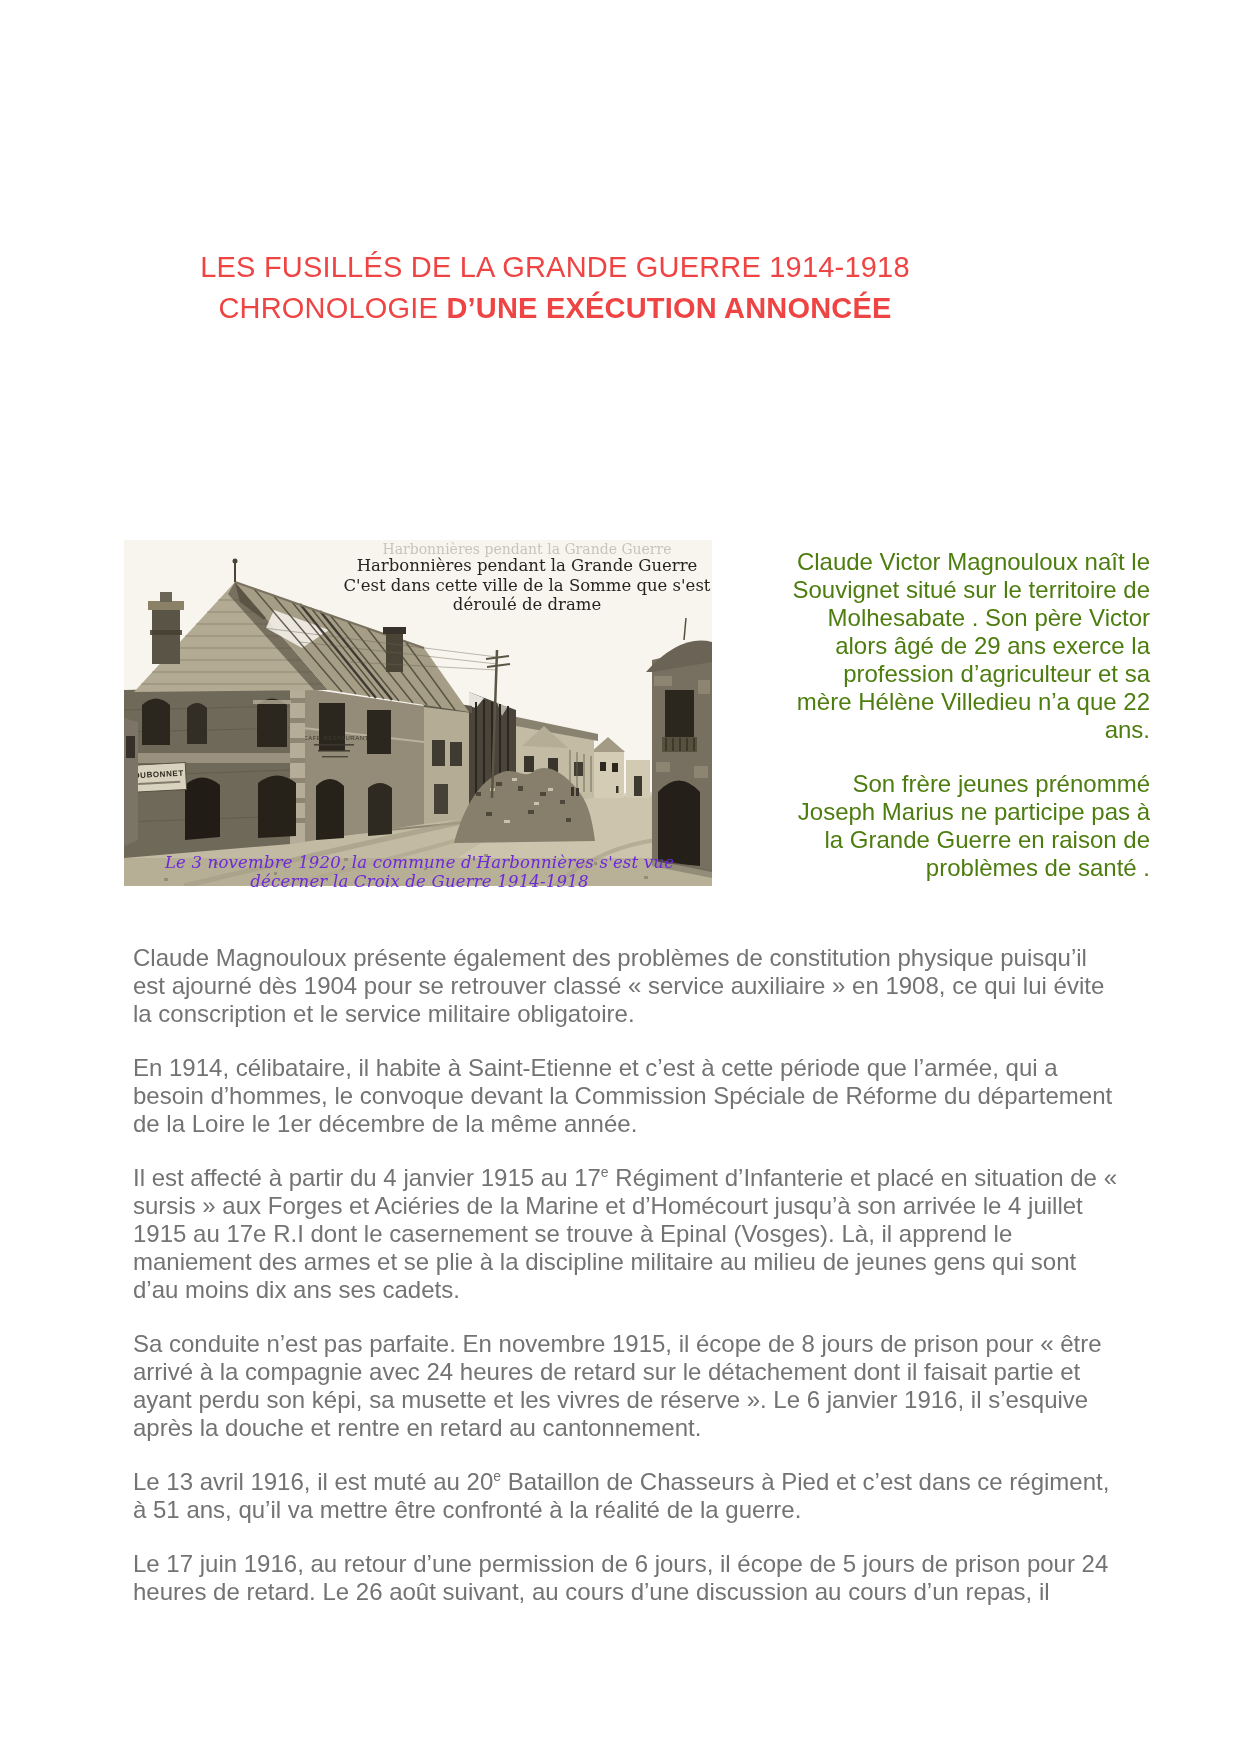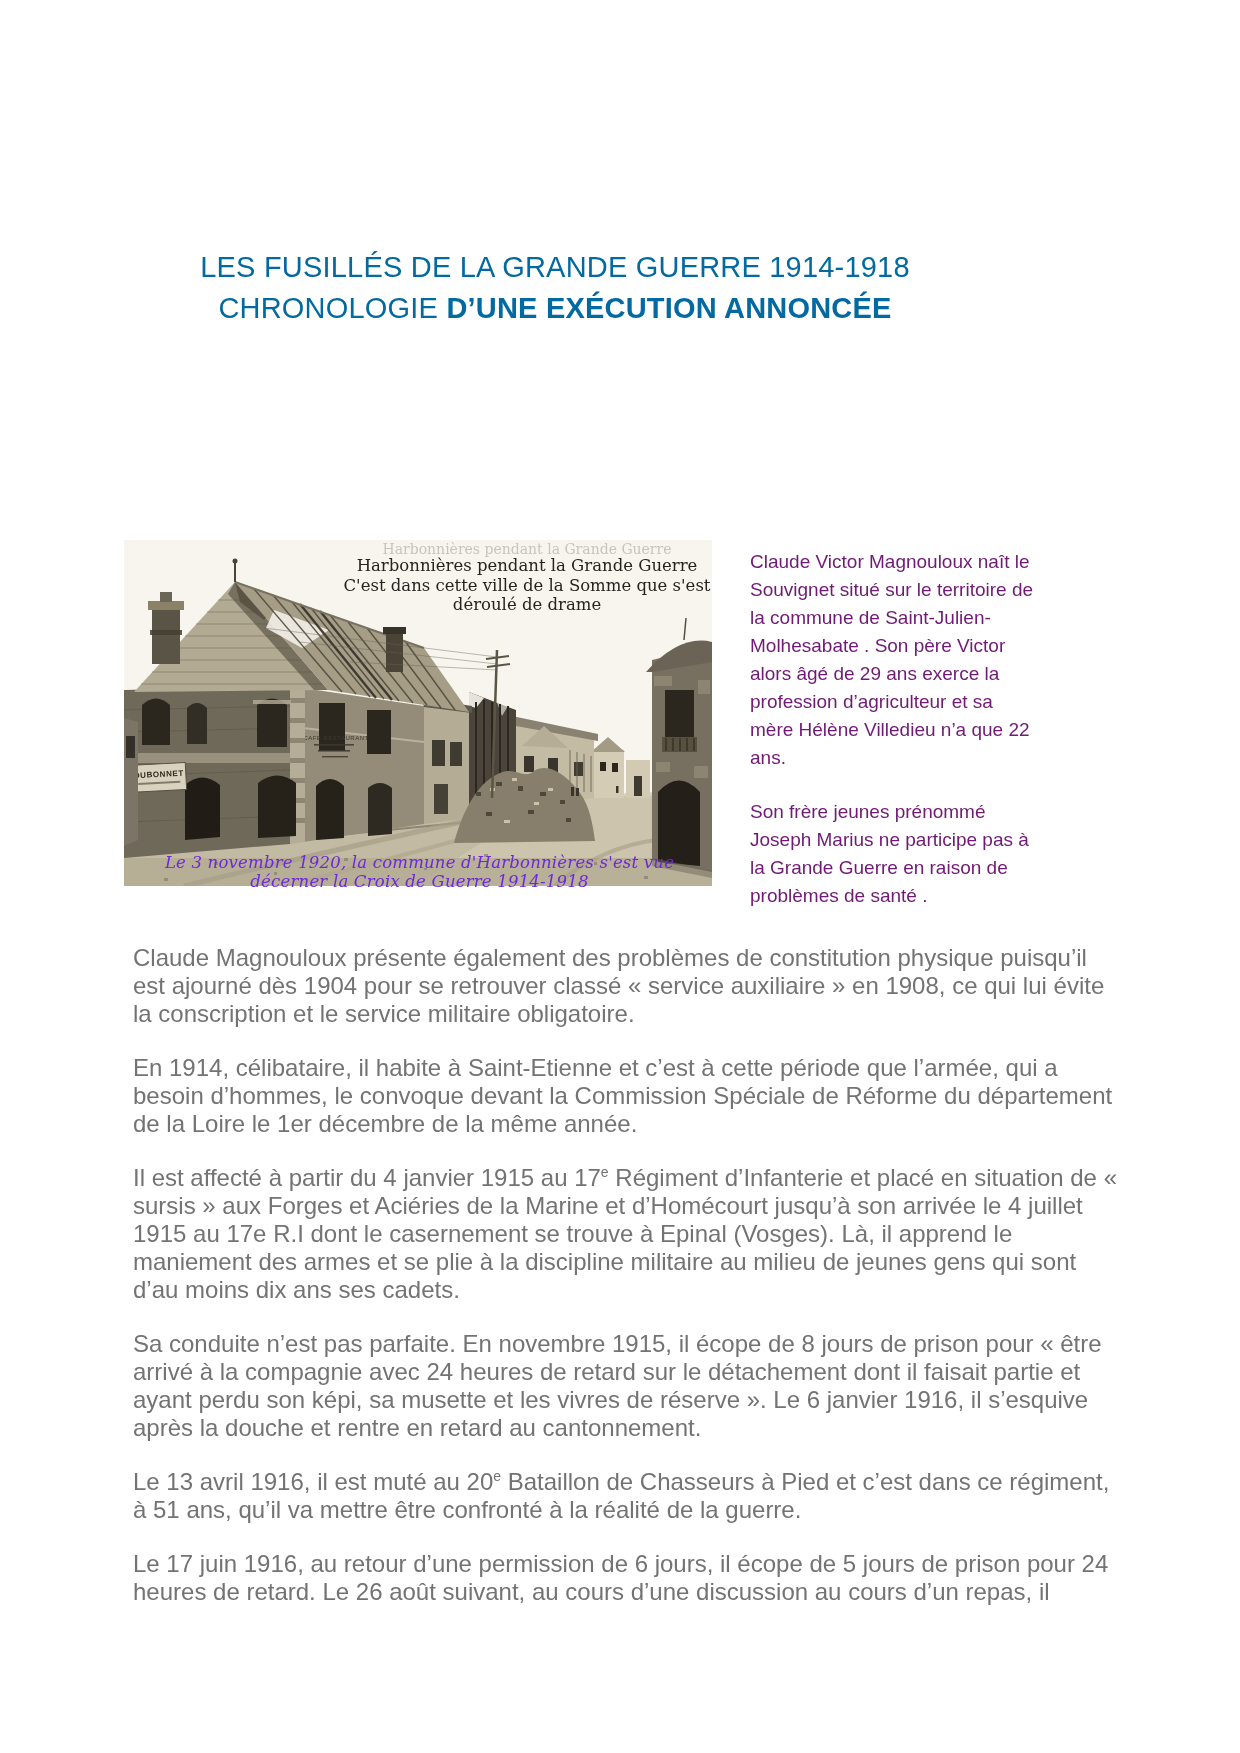--- a/index.html
+++ b/index.html
@@ -1,38 +1,38 @@
 <!DOCTYPE html>
 <html lang="fr"><head>
 <meta charset="utf-8">
 <style>
   html,body{margin:0;padding:0;background:#ffffff;}
   .page{position:relative;width:1240px;height:1753px;background:#fff;overflow:hidden;
         font-family:"Liberation Sans",sans-serif;color:#1a1a1a;}
 
   
   .title{position:absolute;left:20px;top:247px;width:1070px;text-align:center;
-         font-size:29px;line-height:41px;color:#0369a1;letter-spacing:.2px;}
+         font-size:29px;line-height:41px;color:#ef4444;letter-spacing:.2px;}
   .title b{font-weight:bold;}
 
   
   .photo{position:absolute;left:124px;top:540px;width:588px;height:346px;margin:0;}
   .photo svg{position:absolute;left:0;top:0;width:100%;height:100%;display:block;}
   .cap-ghost{position:absolute;left:188px;top:1px;width:430px;text-align:center;
              font-family:"DejaVu Serif",serif;font-size:14px;color:#8d887c;
              opacity:.45;filter:blur(.6px);}
   .cap-top{position:absolute;left:188px;top:16px;width:430px;text-align:center;
            font-family:"DejaVu Serif",serif;font-size:16.5px;line-height:19.5px;color:#262420;}
   .cap-bottom{position:absolute;left:8px;top:313px;width:575px;text-align:center;
               font-family:"DejaVu Serif",serif;font-style:italic;font-size:16.5px;
               color:#6d28d9;letter-spacing:.2px;}
 
   
   .aside{position:absolute;left:750px;top:548px;width:400px;
-         font-size:19px;line-height:28px;color:#701a75;}
+         font-size:24px;line-height:28px;color:#4d7c0f;text-align:right;}
   .aside .para{margin:0 0 26px 0;}
 
   
   .main{position:absolute;left:133px;top:944px;width:985px;
         font-size:24px;line-height:28px;color:#737373;}
   .main p{margin:0 0 26px 0;}
   .main sup{font-size:14px;vertical-align:super;line-height:0;}
 </style>
 </head>
 <body>
@@ -271,21 +271,20 @@
       <div>Harbonnières pendant la Grande Guerre</div>
       <div>C'est dans cette ville de la Somme que s'est déroulé de drame</div>
     </div>
     <div class="cap-bottom">Le 3 novembre 1920, la commune d'Harbonnières s'est vue décerner la Croix de Guerre 1914-1918</div>
   </figure>
 
   <aside class="aside">
     <div class="para">
       <div>Claude Victor Magnouloux naît le</div>
       <div>Souvignet situé sur le territoire de</div>
-      <div>la commune de Saint-Julien-</div>
       <div>Molhesabate . Son père Victor</div>
       <div>alors âgé de 29 ans exerce la</div>
       <div>profession d’agriculteur et sa</div>
       <div>mère Hélène Villedieu n’a que 22</div>
       <div>ans.</div>
     </div>
     <div class="para">
       <div>Son frère jeunes prénommé</div>
       <div>Joseph Marius ne participe pas à</div>
       <div>la Grande Guerre en raison de</div>

